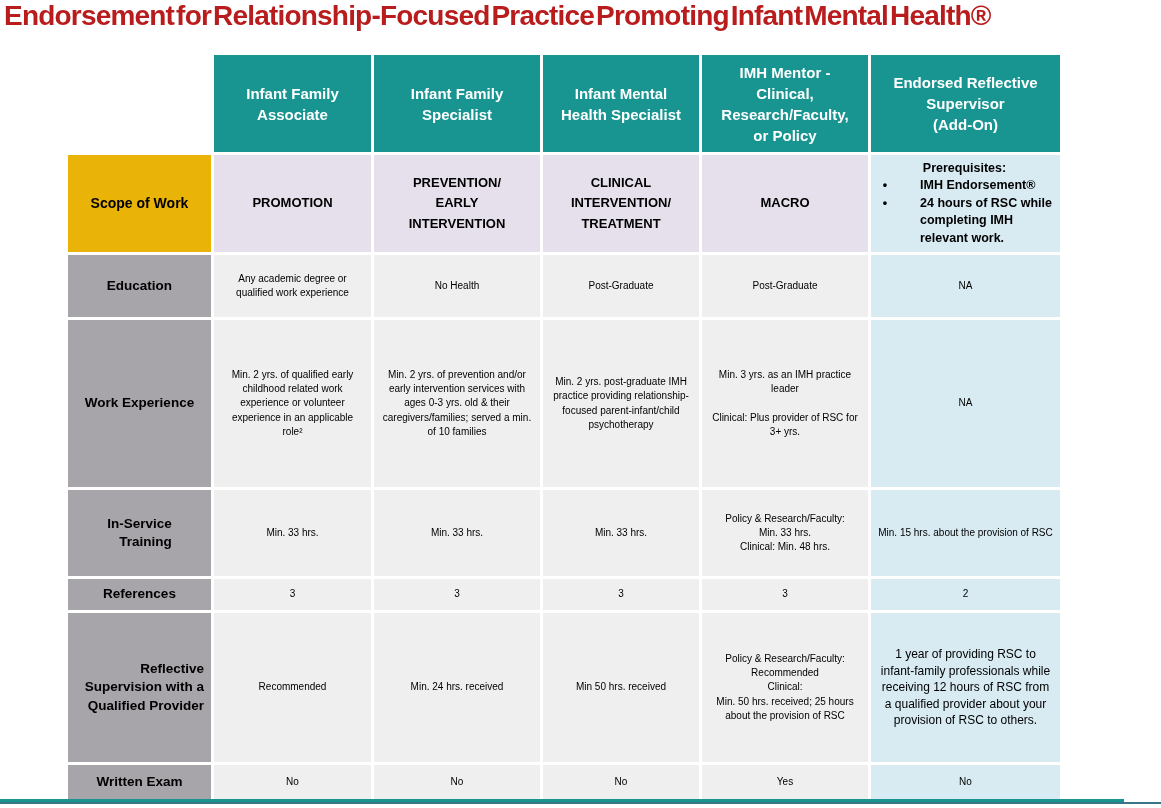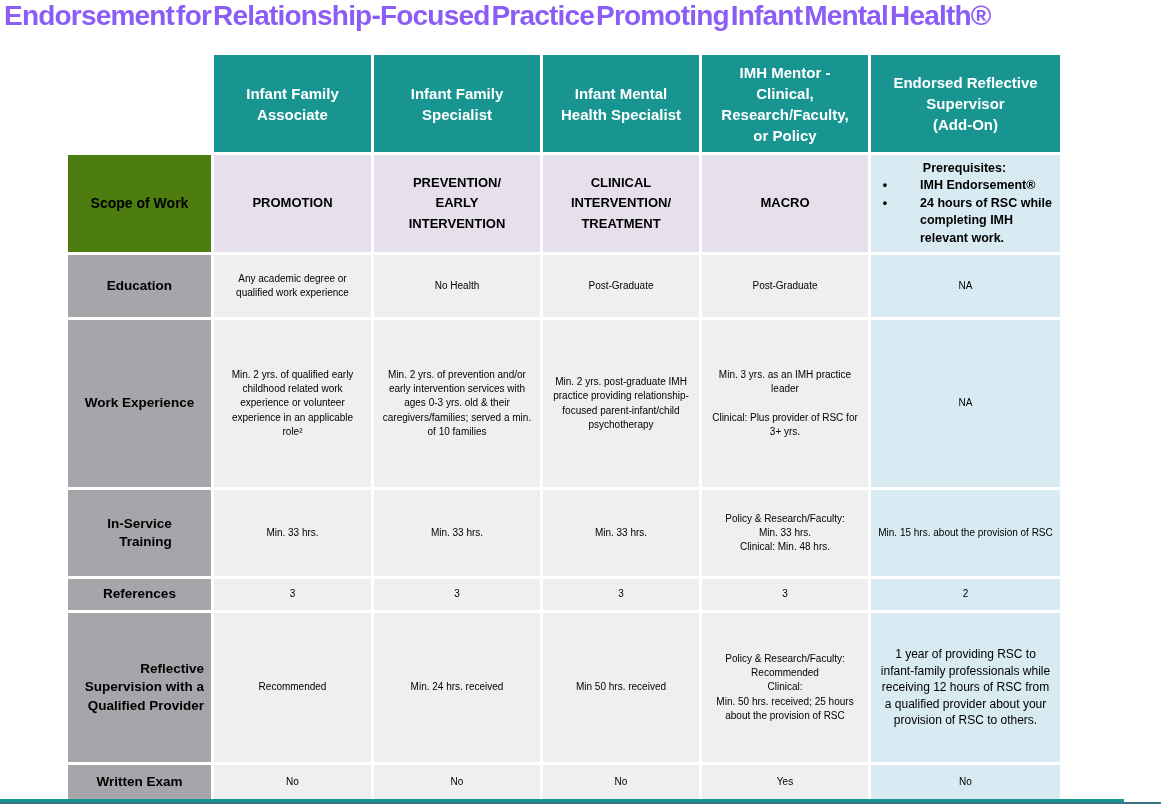--- a/index.html
+++ b/index.html
@@ -1,32 +1,32 @@
 <!DOCTYPE html>
 <html><head>
 <meta charset="utf-8">
 <style>
   html,body{margin:0;padding:0;background:#ffffff;}
   body{width:1161px;height:808px;position:relative;overflow:hidden;
        font-family:"Liberation Sans",sans-serif;color:#000;}
   .page-title{position:absolute;left:4px;top:0px;width:1150px;
-      font-size:28px;font-weight:bold;color:#8b5cf6;
+      font-size:28px;font-weight:bold;color:#b91c1c;
       letter-spacing:-0.8px;word-spacing:-5px;white-space:nowrap;}
   .tbl{position:absolute;left:68px;top:55px;display:grid;
       grid-template-columns:143px 157px 166px 156px 166px 189px;
       grid-template-rows:97px 97px 62px 167px 86px 31px 149px 34px;
       gap:3px;}
   .c{display:flex;align-items:center;justify-content:center;text-align:center;
       background:#F0EFF0;font-size:10px;line-height:1.42;
       padding:2px 7px;box-sizing:border-box;white-space:pre-line;}
   .corner{background:transparent;}
   .hdr-teal{background:#189591;color:#ffffff;font-weight:bold;
       font-size:15px;line-height:1.4;}
   .rowhdr{background:#A7A4AA;font-weight:bold;font-size:13.5px;line-height:1.35;text-align:right;}
-  .purple{background:#4d7c0f;font-weight:bold;font-size:14px;}
+  .purple{background:#eab308;font-weight:bold;font-size:14px;}
   .lav{background:#E5E0EB;font-weight:bold;font-size:13px;line-height:1.55;}
   .blue{background:#D8EBF2;text-align:center;}
   .small{font-size:12px;line-height:1.38;}
   .prereq{background:#D8EBF2;flex-direction:column;justify-content:center;
       align-items:stretch;text-align:left;font-weight:bold;
       font-size:12.5px;line-height:1.4;padding:4px 8px 4px 6px;}
   .prereq .ph{text-align:center;}
   .bul{display:flex;}
   .bul .b{flex:0 0 16px;text-align:center;}
   .bul .t{flex:1;padding-left:27px;}

